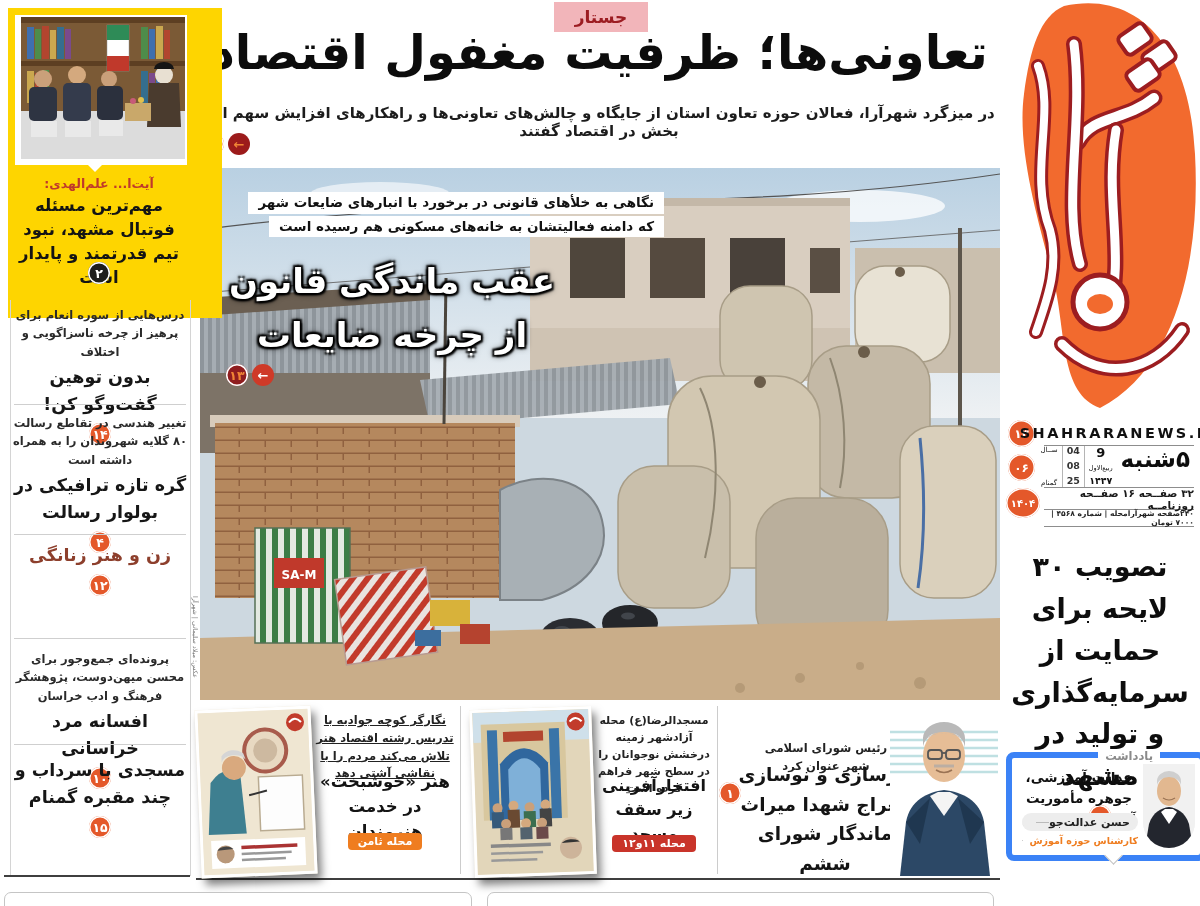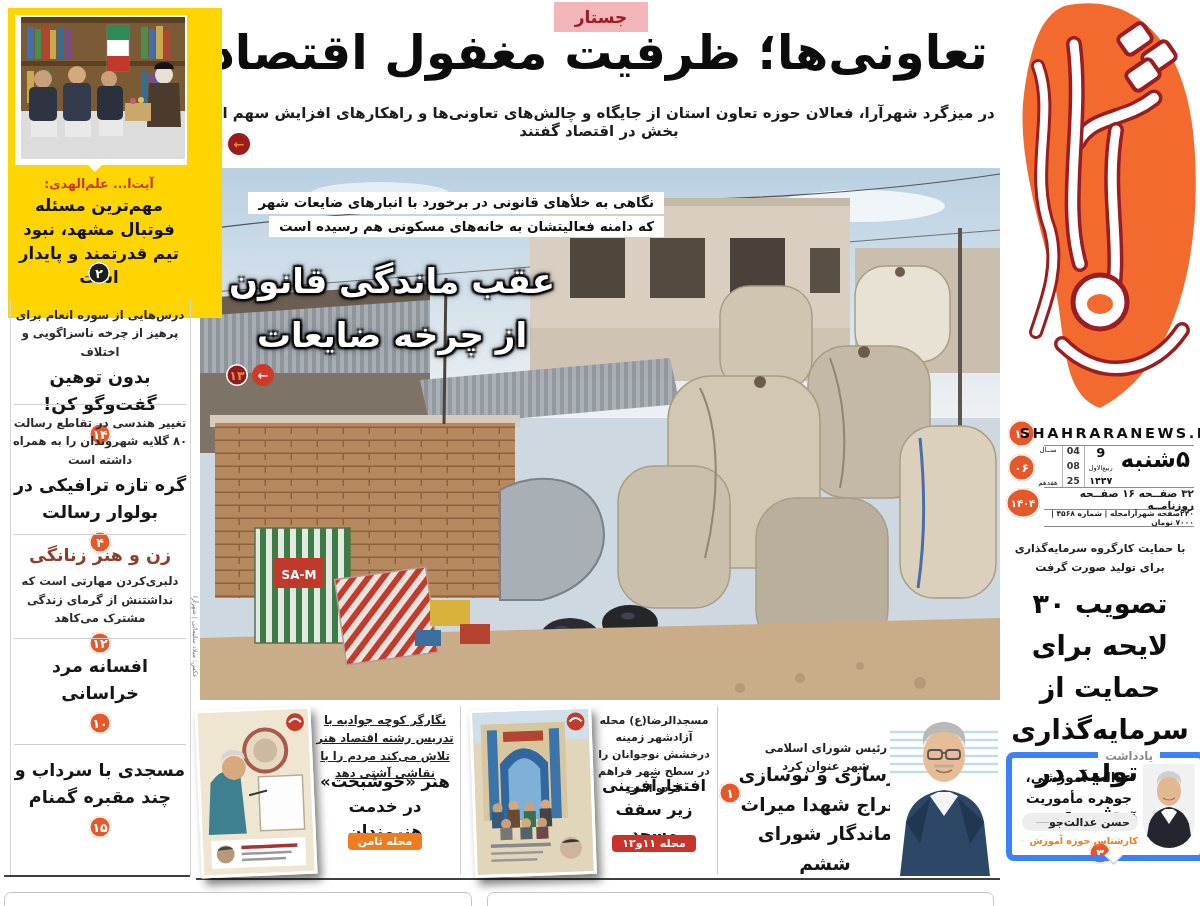--- a/index.html
+++ b/index.html
@@ -287,26 +287,26 @@
 
 <div class="lcol-item" style="top:414px;">
   <div class="lc-kicker">تغییر هندسی در تقاطع رسالت ۸۰ گلایه شهروندان را به همراه داشته است</div>
   <div class="lc-h">گره تازه ترافیکی در بولوار رسالت</div>
   <span class="num lc-num">۴</span>
 </div>
 <div class="ldiv" style="top:534px;"></div>
 
 <div class="lcol-item" style="top:542px;">
   <div class="lc-h maroon" style="margin-top:0;">زن و هنر زنانگی</div>
-  <div class="lc-kicker" style="margin-top:3px;">دلبری‌کردن مهارتی است که نداشتنش از گرمای زندگی مشترک می‌کاهد</div>
   <span class="num lc-num">۱۲</span>
 </div>
 <div class="ldiv" style="top:638px;"></div>
 
 <div class="lcol-item" style="top:650px;">
+  <div class="lc-kicker">پرونده‌ای جمع‌وجور برای محسن میهن‌دوست، پژوهشگر فرهنگ و ادب خراسان</div>
   <div class="lc-h">افسانه مرد خراسانی</div>
   <span class="num lc-num">۱۰</span>
 </div>
 <div class="ldiv" style="top:744px;"></div>
 
 <div class="lcol-item" style="top:754px;">
   <div class="lc-h">مسجدی با سرداب و چند مقبره گمنام</div>
   <span class="num lc-num">۱۵</span>
 </div>
 <div class="abs heavy" style="left:4px;top:875px;width:186px;"></div>
@@ -453,30 +453,29 @@
         <span style="font-size:6.5px;">ربیع‌الاول</span>
         <span style="font-size:9.5px;font-weight:800;">۱۴۴۷</span>
       </div>
       <div class="db-cell" style="direction:ltr;">
         <span style="font-size:9.5px;font-weight:800;color:#333;">04</span>
         <span style="font-size:9.5px;font-weight:800;color:#333;">08</span>
         <span style="font-size:9.5px;font-weight:800;color:#333;">25</span>
       </div>
       <div class="db-cell">
         <span style="font-size:7px;">ســال</span>
-        <span style="font-size:7px;">هفدهم</span>
+        <span style="font-size:7px;">گمنام</span>
       </div>
     </div>
     <div class="db-row3">۳۲ صفــحه ۱۶ صفــحه روزنامــه</div>
     <div class="db-row4">۲۴۰صفحه شهرآرامحله | شماره ۴۵۶۸ | ۷۰۰۰ تومان</div>
   </div>
 </div>
 
 <div class="abs capital">
-  <div class="cap-kicker">با حمایت کارگروه سرمایه‌گذاری برای تولید صورت گرفت</div>
   <div class="cap-h">تصویب ۳۰ لایحه برای حمایت از سرمایه‌گذاری و تولید در مشهد</div>
   <div style="margin-top:8px;">
     <span class="num">۳</span>
   </div>
 </div>
 
 <div class="abs notebox">
   <div class="note-label">یادداشت</div>
   <div class="note-photo">
     <svg width="52" height="84" viewBox="0 0 52 84">

